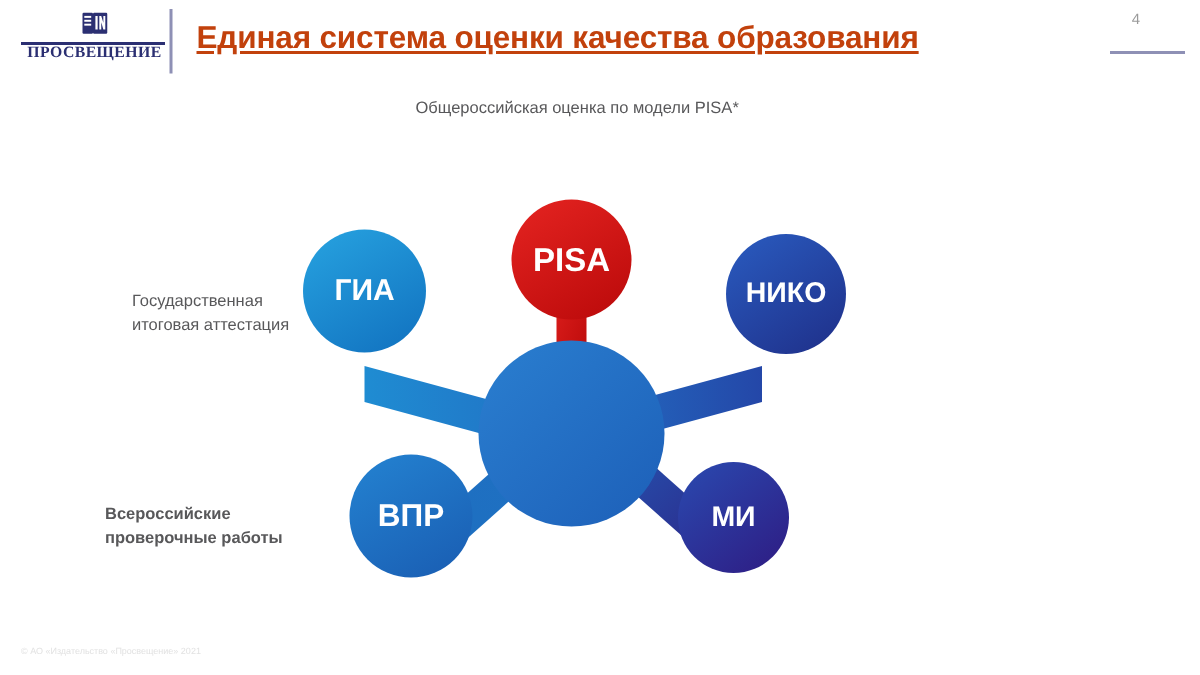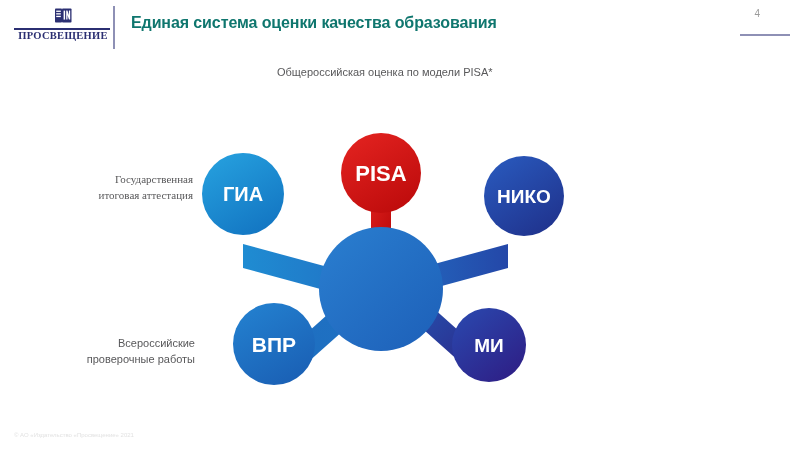--- a/index.html
+++ b/index.html
@@ -43,25 +43,26 @@
     color:#2b2f72;
     white-space:nowrap;
   }
   .header-divider {
     position:absolute; left:113px; top:6px;
     width:2px; height:43px;
     background:#8e90b5;
   }
   .page-title {
     position:absolute; left:131px; top:14px;
-    font-size:16px;
+    font-size:21px;
     font-weight:bold;
-    color:#0f766e;
+    color:#c2410c;
     letter-spacing:-0.1px;
     white-space:nowrap;
+    text-decoration:underline;
   }
   .page-number {
     position:absolute; right:40px; top:8px;
     font-size:10px;
     color:#9a9a9a;
   }
   .page-number-rule {
     position:absolute; right:10px; top:34px;
     width:50px; height:2px;
     background:#8e90b5;
@@ -75,22 +76,22 @@
   .diagram svg { display:block; }
 
   .annotation {
     position:absolute;
     font-size:11px;
     color:#58585a;
     line-height:1.45;
     white-space:pre-line;
   }
   .ann-pisa   { left:277px; top:7px; }
-  .ann-gia    { left:88px;  top:114px; text-align:right; width:105px;font-family:Liberation Serif, serif; }
-  .ann-vpr    { left:70px;  top:278px; text-align:right; width:125px; }
+  .ann-gia    { left:88px;  top:136px; width:105px; }
+  .ann-vpr    { left:70px;  top:278px; width:125px;font-weight:bold; }
   .ann-mi     { left:538px; top:293px; }
 
   
   .footnote {
     position:absolute; left:432px; top:427px;
     font-size:8px;
     color:#636363;
     white-space:nowrap;
   }
   .copyright {

